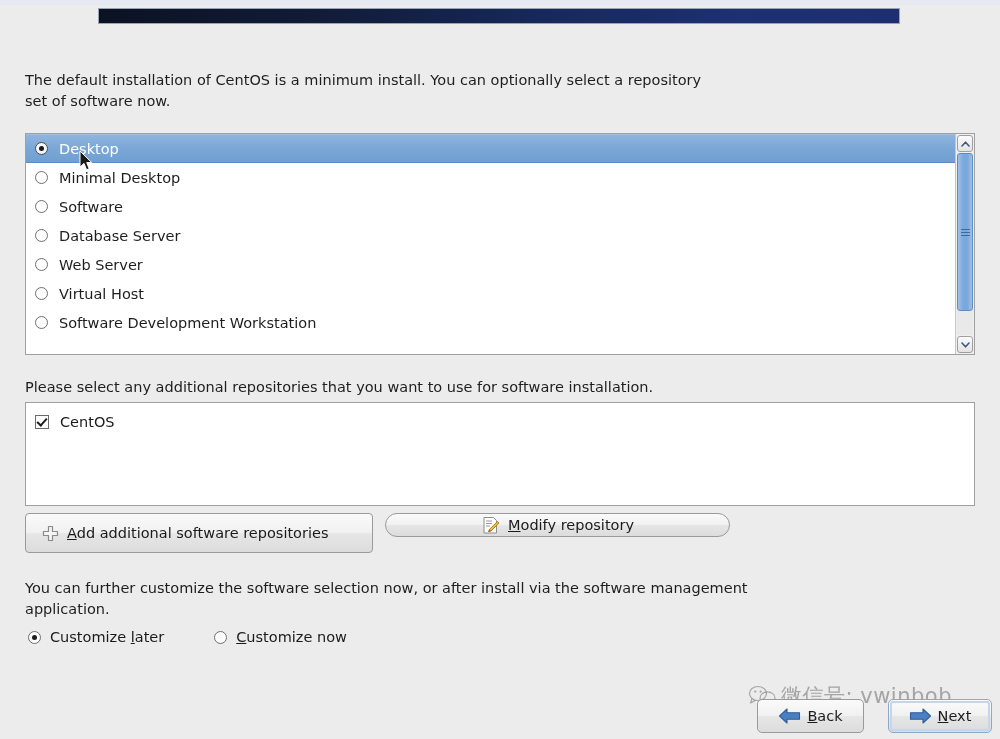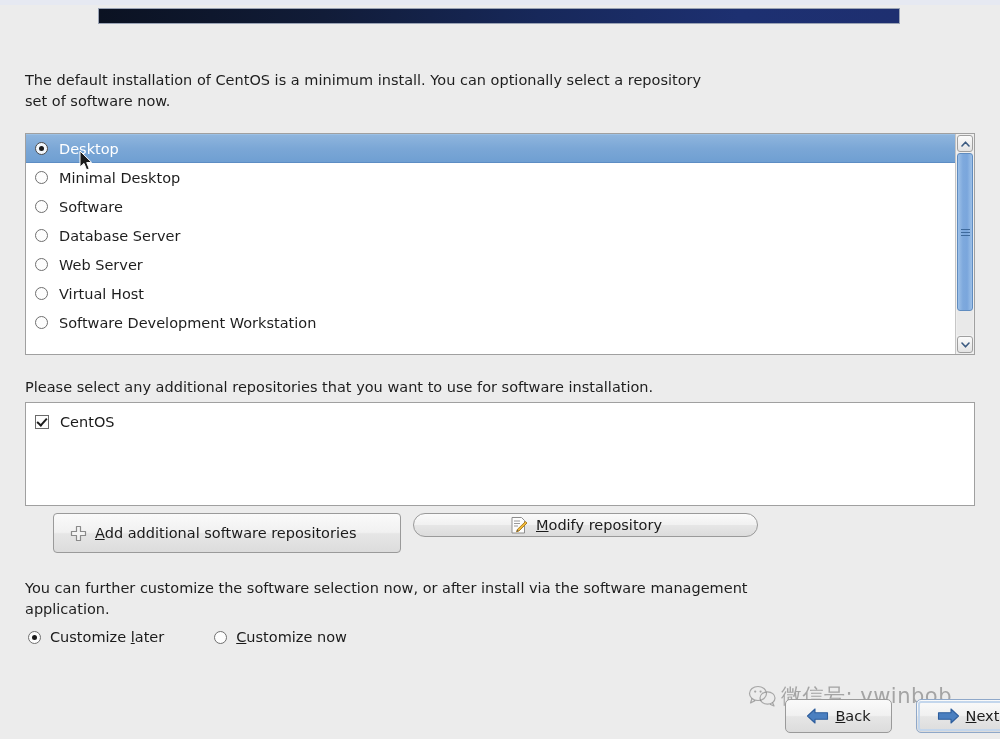--- a/index.html
+++ b/index.html
@@ -216,21 +216,20 @@
     background: linear-gradient(to bottom, #fafafa 0%, #f1f1f1 48%, #e6e6e6 52%, #dcdcdc 100%);
     border: 1px solid #9a9a9a;
     border-radius: 4px;
     box-sizing: border-box;
     display: flex;
     align-items: center;
     justify-content: center;
     font-size: 14.5px;
     color: #1b1b1b;
     cursor: default;
-    margin-left: 28px;
   }
   #add-repo-button { left: 25px; top: 513px; width: 348px; height: 40px; justify-content: flex-start; padding-left: 16px; }
   #modify-repo-button { left: 385px; top: 513px; width: 345px; height: 24px; border-radius: 13px; }
   .btn-icon { flex: 0 0 auto; display: flex; align-items: center; margin-right: 8px; }
   .mnemonic { text-decoration: underline; }
 
   
   #customize-text { left: 25px; top: 578px; width: 740px; }
   #customize-radios {
     position: absolute;

